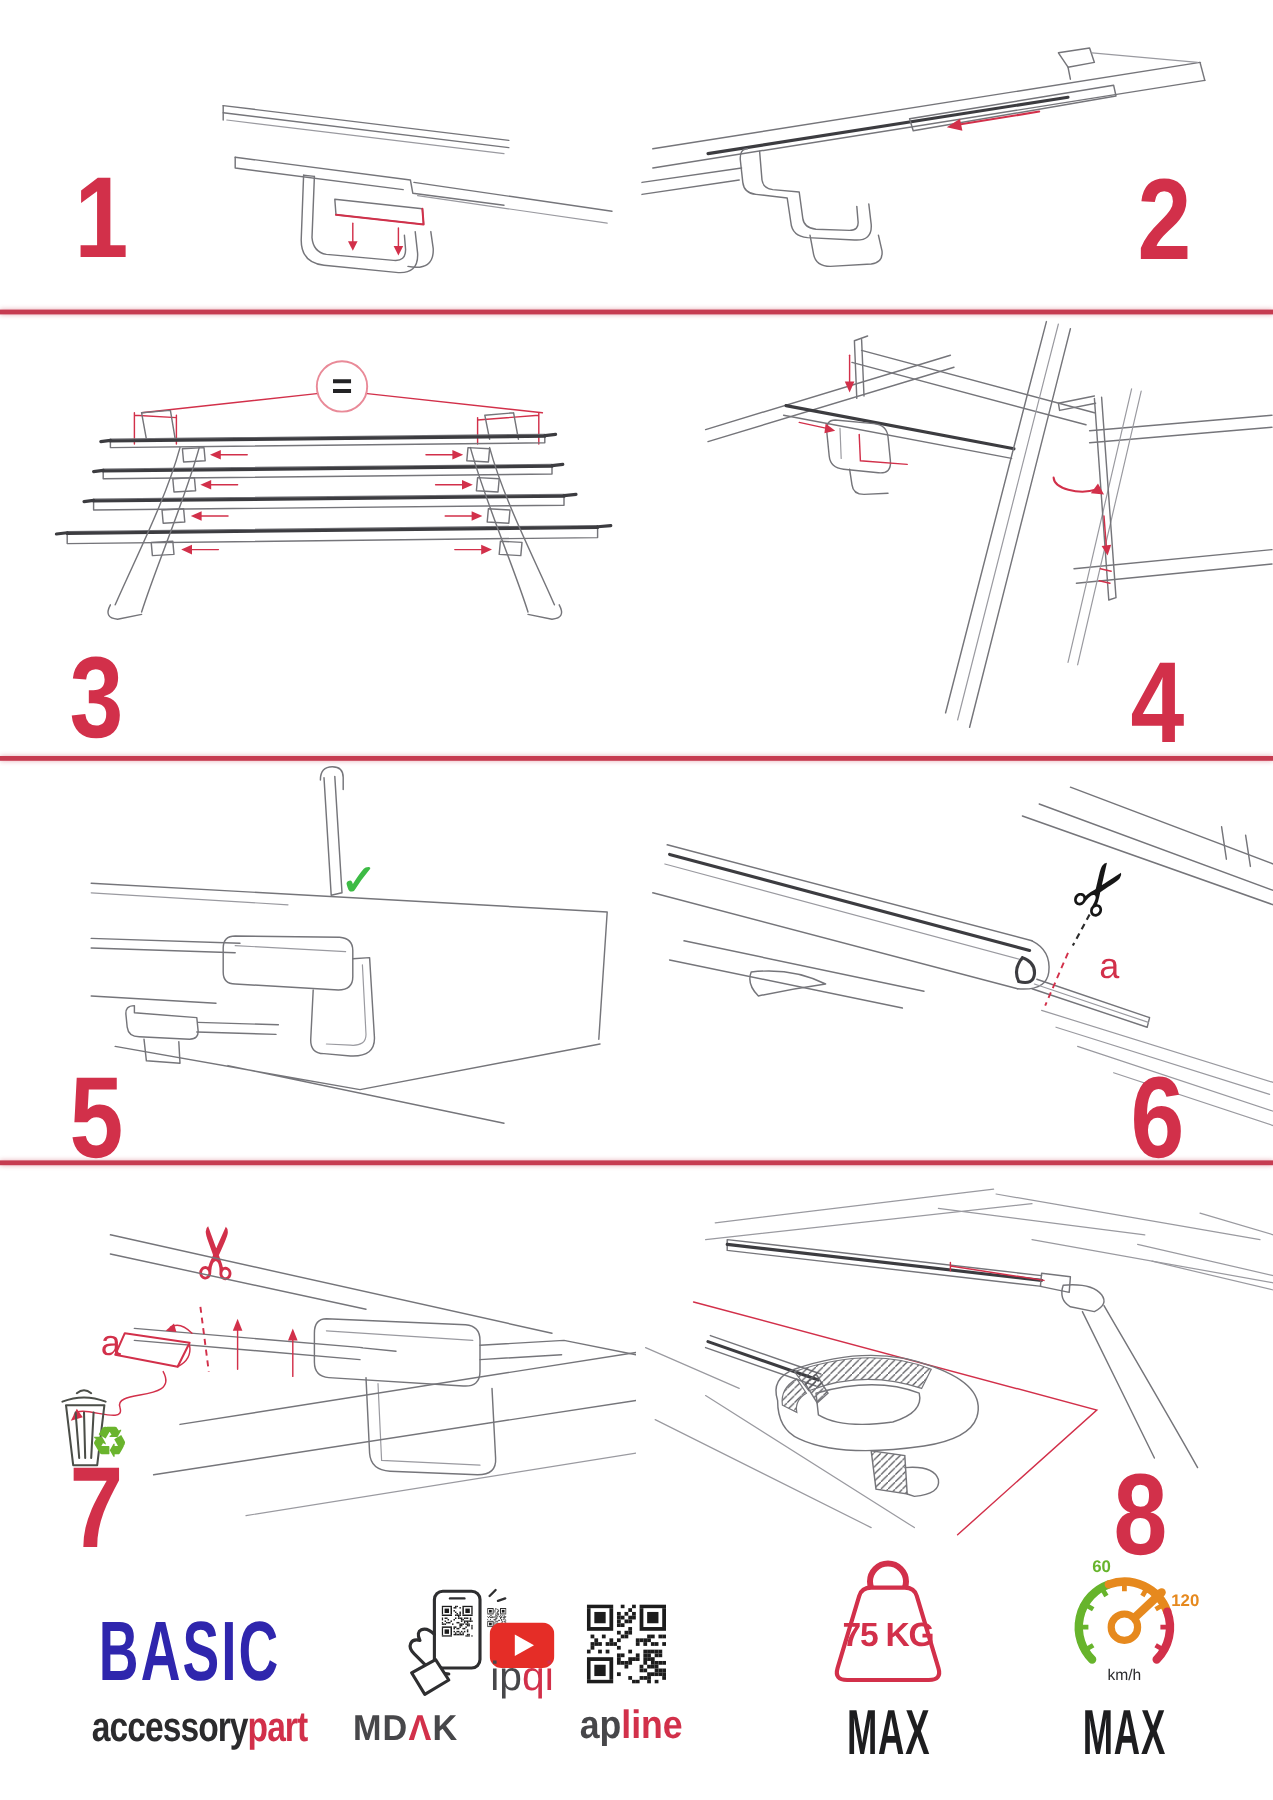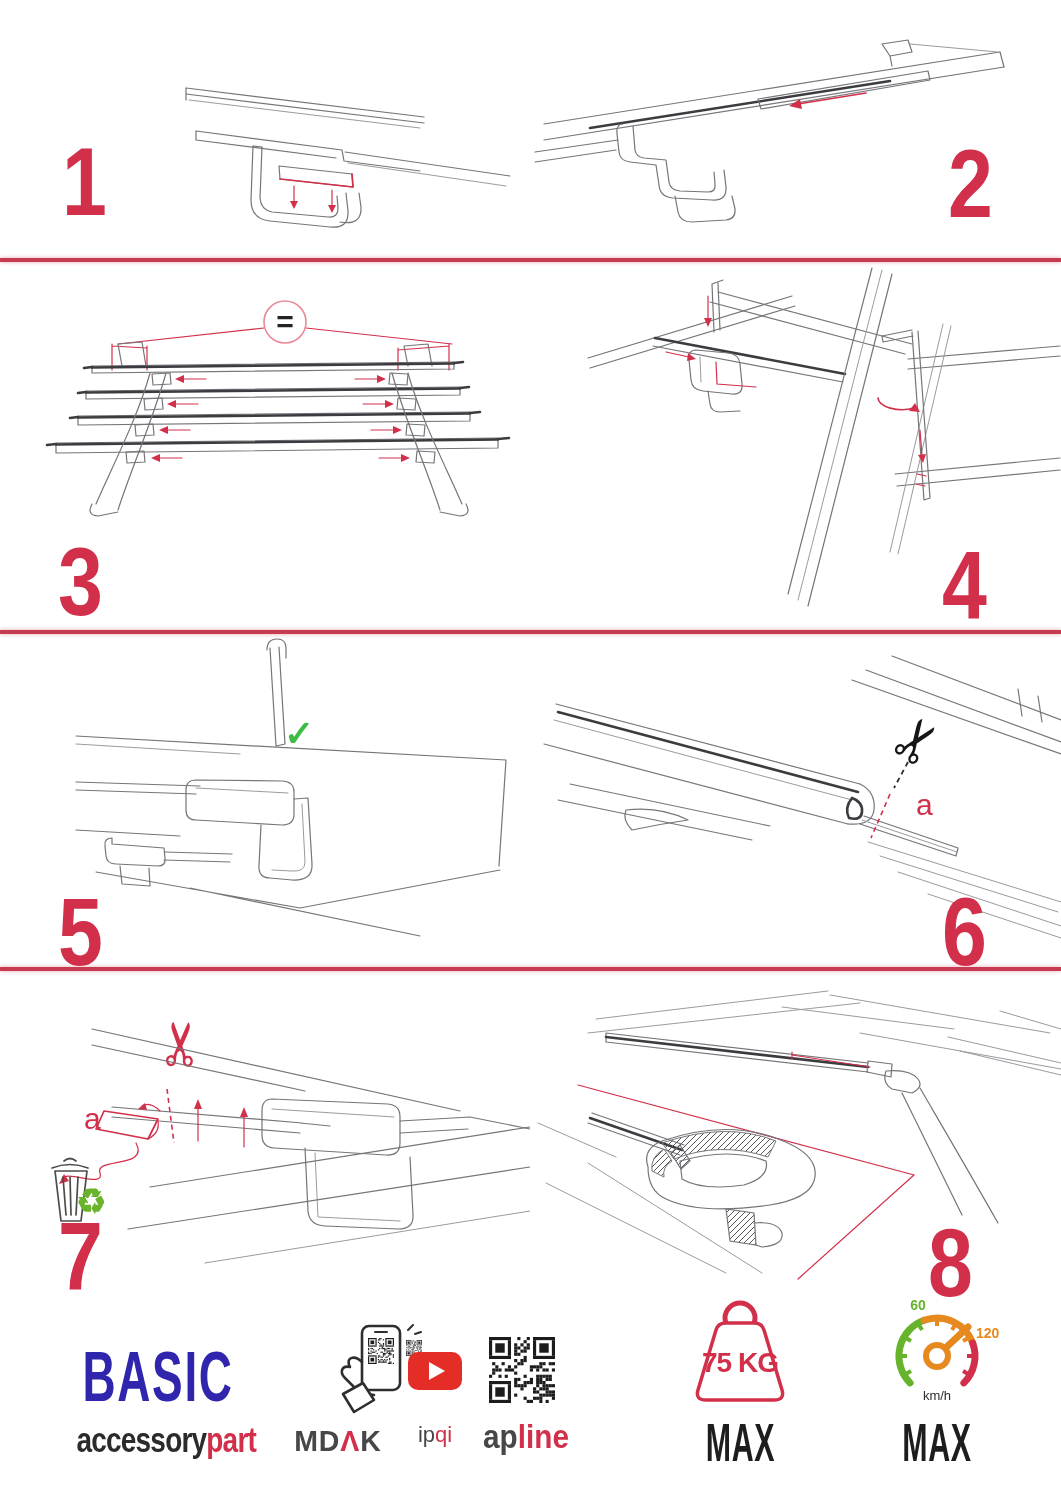--- a/index.html
+++ b/index.html
@@ -25,21 +25,21 @@
   
   .f-basic{position:absolute;left:70px;top:1336px;width:165px;text-align:center;color:#2f26ad;
            font-size:54px;font-weight:700;letter-spacing:2px;transform:scale(0.85,1.3);
            transform-origin:center top;}
   .f-sub{position:absolute;left:55px;top:1420px;width:215px;text-align:center;font-size:35px;
          font-weight:700;color:#2b2b2d;transform:scaleX(0.8);transform-origin:center top;
          letter-spacing:-1px;}
   .f-sub .red,.f-logo .red{color:#d2304a;}
   .f-logo{position:absolute;text-align:center;color:#47474a;transform-origin:center top;}
   .f-mdak{left:288px;top:1424px;width:100px;font-size:30px;font-weight:700;transform:scaleX(0.95);letter-spacing:1px;}
-  .f-ipqi{left:402px;top:1422px;width:66px;font-size:22px;font-weight:400;}
+  .f-ipqi{left:402px;top:1378px;width:66px;font-size:34px;font-weight:400;}
   .f-apline{left:478px;top:1418px;width:96px;font-size:33px;font-weight:600;transform:scaleX(0.9);}
   .f-max{position:absolute;font-size:46px;font-weight:700;color:#1d1d1f;text-align:center;
          transform:scale(0.66,1.15);transform-origin:center top;letter-spacing:1px;}
   .ficon{position:absolute;}
 </style>
 </head>
 <body>
 
 <div class="page">
 

